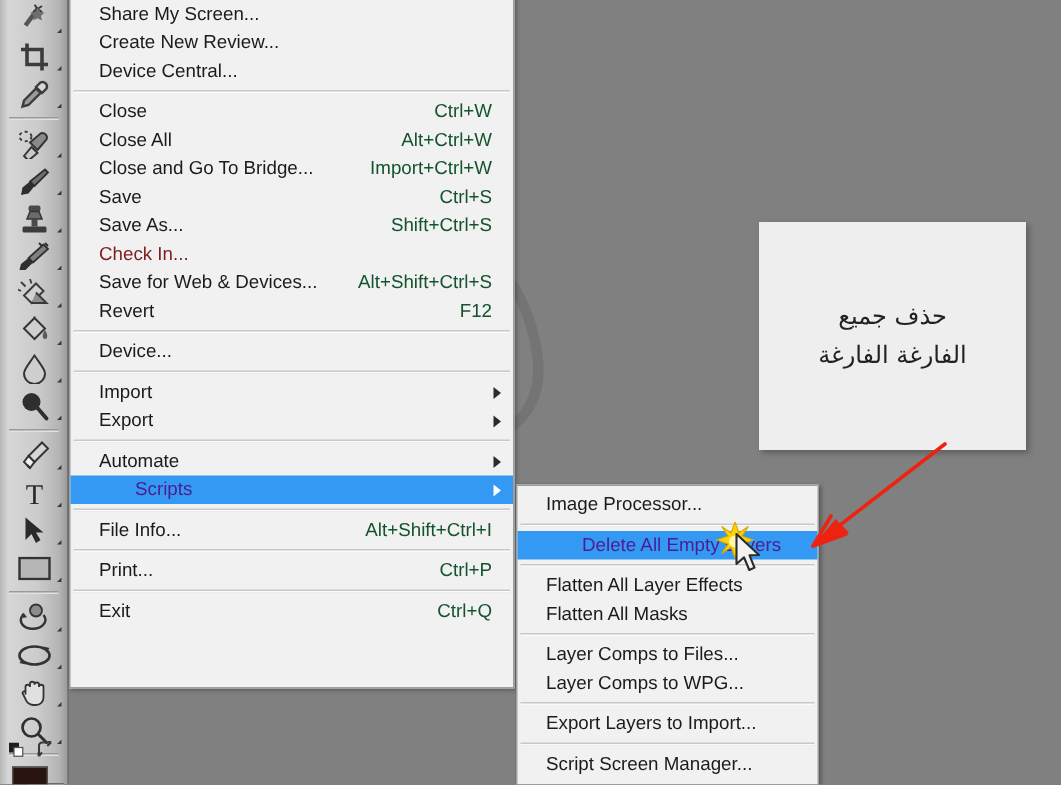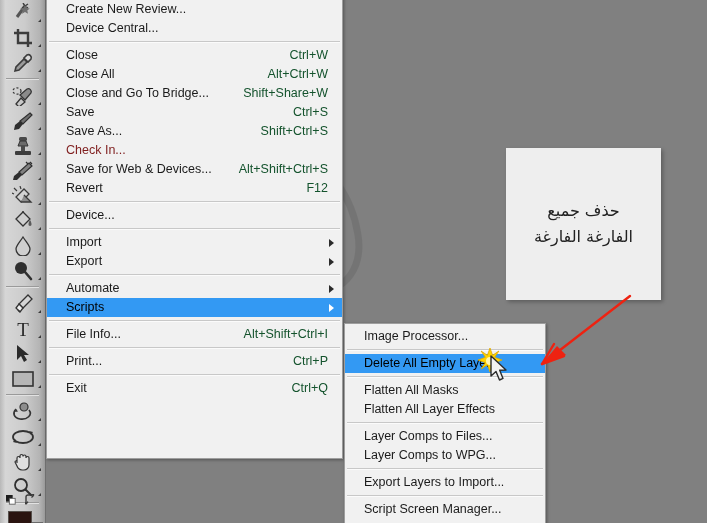--- a/index.html
+++ b/index.html
@@ -102,41 +102,41 @@
     white-space: nowrap;
     box-sizing: border-box;
   }
   .mi .label { flex: 0 0 auto; }
   .mi .spacer { flex: 1 1 auto; }
   .mi .accel { flex: 0 0 auto; color:#14532d; padding-right: 6px; }
   .mi.disabled .label { color: #7f1d1d; }
   .mi.hl {
     background: #3399f3;
   }
-  .mi.hl .label, .mi.hl .accel { color: #000000; }
+  .mi.hl .label, .mi.hl .accel { color: #4c1d95; margin-left: 24px; }
   .mi .arrow {
     position:absolute; right:8px; top:6px;
     width:0;height:0;
     border-top:4px solid transparent;
     border-bottom:4px solid transparent;
     border-left:5px solid #2b2b2b;
   }
   .mi.hl .arrow { border-left-color:#ffffff; }
   .sep {
     height: 1px;
     margin: 3px 2px 3px 2px;
     background: #c8c8c8;
     border-bottom: 1px solid #fbfbfb;
   }
 
   
   .callout {
     position: absolute;
     left: 506px; top: 148px;
-    width: 155px; height: 152px;
+    width: 178px; height: 152px;
     background: #eeeeee;
     box-shadow: 2px 2px 4px rgba(0,0,0,0.28);
     display: flex;
     flex-direction: column;
     align-items: center;
     justify-content: center;
     direction: rtl;
   }
   .callout .ar {
     font-family: "DejaVu Sans", sans-serif;
@@ -374,20 +374,24 @@
         <path d="M1 10 l-2 -2.4 M1 10 l2 -2.4" stroke="#3a3a3a" stroke-width="1.4" fill="none"></path>
       </svg>
       <div class="sw-back"></div>
       <div class="sw-fore" style="background:#2a1410"></div>
     </div>
 
   </div>
 
   <div class="menu" id="file-menu">
       <div class="mi">
+        <span class="label">Share My Screen...</span>
+        <span class="spacer"></span>
+      </div>
+      <div class="mi">
         <span class="label">Create New Review...</span>
         <span class="spacer"></span>
       </div>
       <div class="mi">
         <span class="label">Device Central...</span>
         <span class="spacer"></span>
       </div>
       <div class="sep"></div>
       <div class="mi">
         <span class="label">Close</span>
@@ -395,21 +399,21 @@
         <span class="accel">Ctrl+W</span>
       </div>
       <div class="mi">
         <span class="label">Close All</span>
         <span class="spacer"></span>
         <span class="accel">Alt+Ctrl+W</span>
       </div>
       <div class="mi">
         <span class="label">Close and Go To Bridge...</span>
         <span class="spacer"></span>
-        <span class="accel">Shift+Share+W</span>
+        <span class="accel">Import+Ctrl+W</span>
       </div>
       <div class="mi">
         <span class="label">Save</span>
         <span class="spacer"></span>
         <span class="accel">Ctrl+S</span>
       </div>
       <div class="mi">
         <span class="label">Save As...</span>
         <span class="spacer"></span>
         <span class="accel">Shift+Ctrl+S</span>
@@ -480,25 +484,25 @@
         <span class="label">Image Processor...</span>
         <span class="spacer"></span>
       </div>
       <div class="sep"></div>
       <div class="mi hl">
         <span class="label">Delete All Empty Layers</span>
         <span class="spacer"></span>
       </div>
       <div class="sep"></div>
       <div class="mi">
+        <span class="label">Flatten All Layer Effects</span>
+        <span class="spacer"></span>
+      </div>
+      <div class="mi">
         <span class="label">Flatten All Masks</span>
-        <span class="spacer"></span>
-      </div>
-      <div class="mi">
-        <span class="label">Flatten All Layer Effects</span>
         <span class="spacer"></span>
       </div>
       <div class="sep"></div>
       <div class="mi">
         <span class="label">Layer Comps to Files...</span>
         <span class="spacer"></span>
       </div>
       <div class="mi">
         <span class="label">Layer Comps to WPG...</span>
         <span class="spacer"></span>

